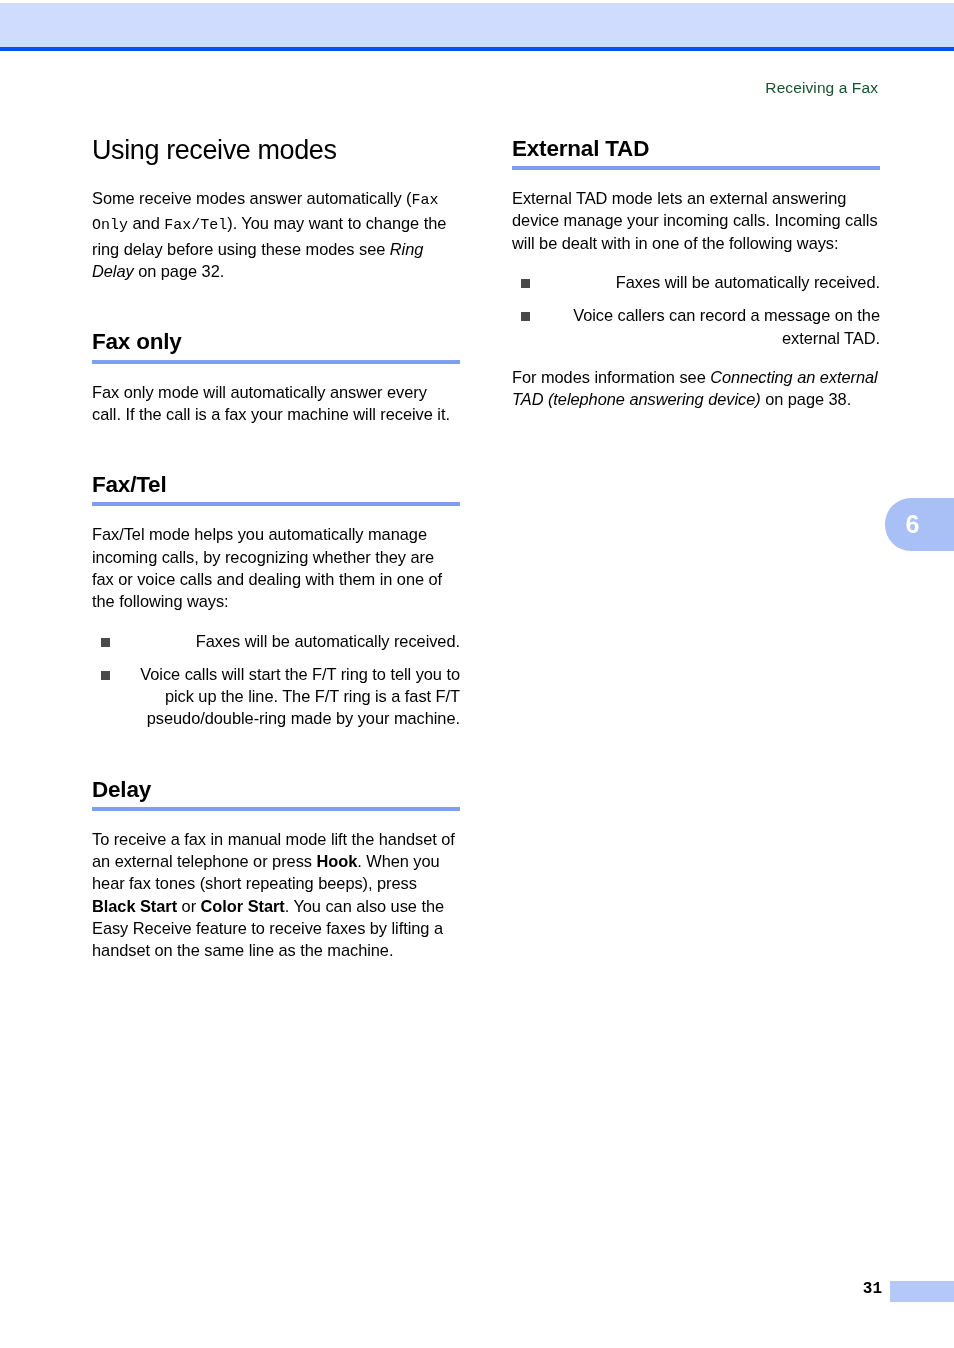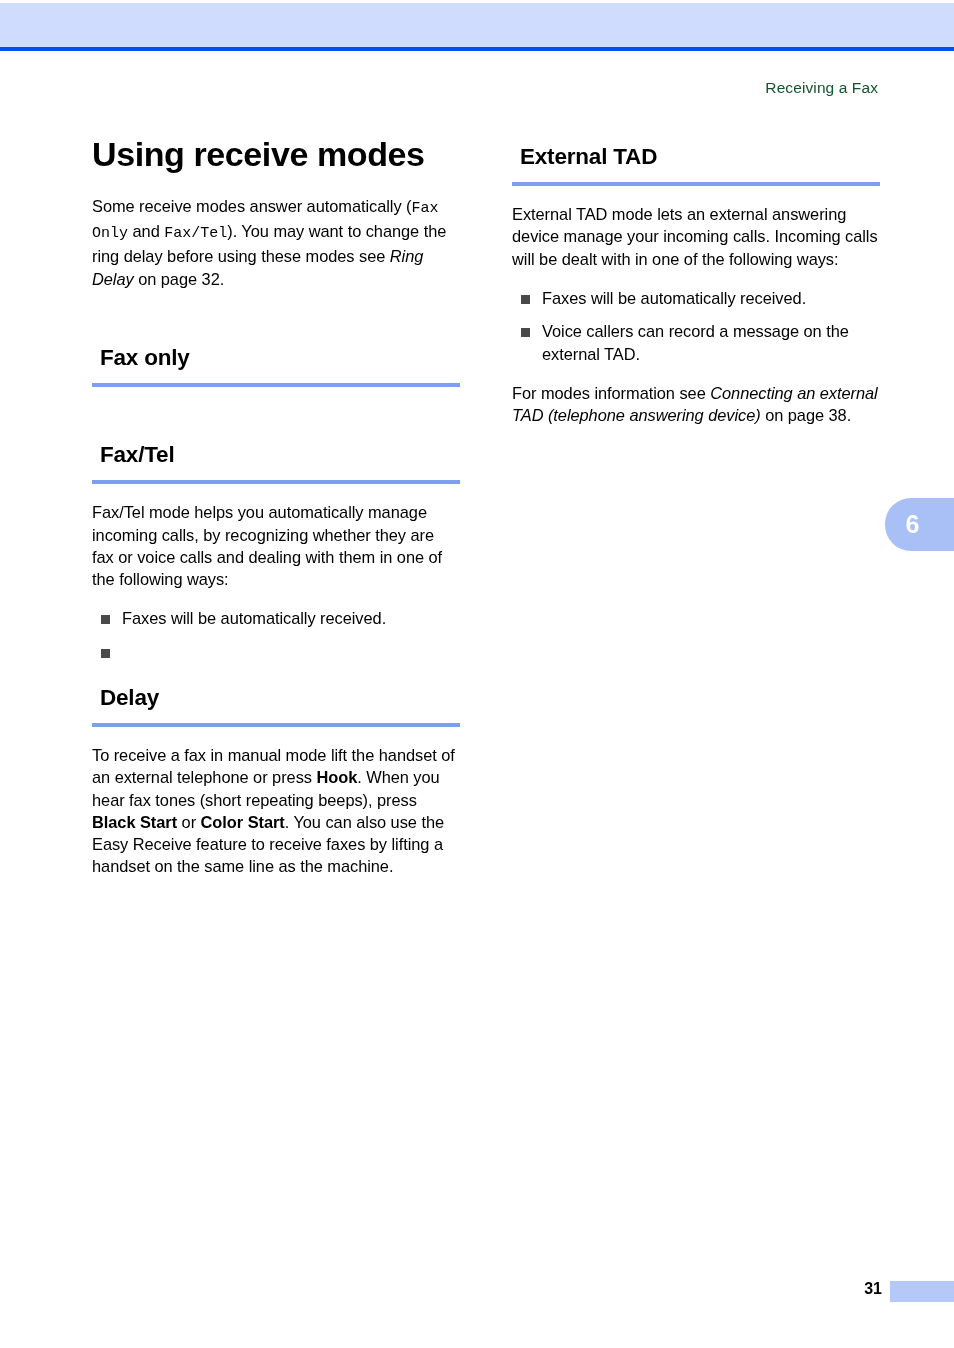--- a/index.html
+++ b/index.html
@@ -49,30 +49,30 @@
   .col {
     position: absolute;
     top: 136px;
     width: 368px;
   }
   .col-left  { left: 92px; }
   .col-right { left: 512px; }
 
   
   h1.page-title {
-    font-size: 34px;
-    font-weight: bold;
+    font-size: 27px;
+    font-weight: normal;
     margin: 0 0 22px 0;
     letter-spacing: -0.4px;
     line-height: 1.08;
   }
   h2.section-title {
     font-size: 22.5px;
     font-weight: bold;
-    margin: 8px;
+    margin: 0;
     padding: 0 0 5px 0;
     letter-spacing: -0.2px;
     line-height: 1.12;
   }
   .rule {
     height: 4px;
     background: #7e9ff0;
     margin: 0 0 17px 0;
   }
   .sec-gap { height: 30px; }
@@ -92,20 +92,21 @@
     letter-spacing: 0px;
   }
   .ital { font-style: italic; }
   .bold { font-weight: bold; }
 
   
   ul.bullets {
     list-style: none;
     margin: 0 0 17px 0;
     padding: 0;
+    text-align: right;
   }
   ul.bullets li {
     position: relative;
     padding-left: 30px;
     font-size: 16.4px;
     line-height: 22.3px;
     margin-bottom: 11px;
     letter-spacing: -0.05px;
   }
   ul.bullets li:last-child { margin-bottom: 0; }
@@ -139,20 +140,21 @@
   }
 
   
   .footer-page-no {
     position: absolute;
     right: 72px;
     top: 1280px;
     font-size: 16px;
     font-weight: bold;
     color: #000;
+    font-family: Liberation Mono, monospace;
   }
   .footer-block {
     position: absolute;
     left: 890px;
     top: 1281px;
     width: 64px;
     height: 21px;
     background: #b4c9f8;
   }
 </style>
@@ -167,34 +169,36 @@
 <div class="col col-left">
 
   <h1 class="page-title">Using receive modes</h1>
 
   <p class="body"><span>Some receive modes answer automatically (</span><span class="mono">Fax Only</span><span> and </span><span class="mono">Fax/Tel</span><span>). You may want to change the ring delay before using these modes see </span><span class="ital">Ring Delay</span><span> on page 32.</span></p>
 
   <div class="sec-gap"></div>
 
   <h2 class="section-title">Fax only</h2>
   <div class="rule"></div>
+  <p class="body">Fax only mode will automatically answer every call. If the call is a fax your machine will receive it.</p>
 
   <div class="sec-gap"></div>
 
   <h2 class="section-title">Fax/Tel</h2>
   <div class="rule"></div>
   <p class="body">Fax/Tel mode helps you automatically manage incoming calls, by recognizing whether they are fax or voice calls and dealing with them in one of the following ways:</p>
 
   <ul class="bullets">
     <li>
       <span class="sq"></span>
       <span>Faxes will be automatically received.</span>
     </li>
     <li>
       <span class="sq"></span>
+      <span>Voice calls will start the F/T ring to tell you to pick up the line. The F/T ring is a fast F/T pseudo/double-ring made by your machine.</span>
     </li>
   </ul>
 
 
   <div class="sec-gap"></div>
 
   <h2 class="section-title">Delay</h2>
   <div class="rule"></div>
 
 

